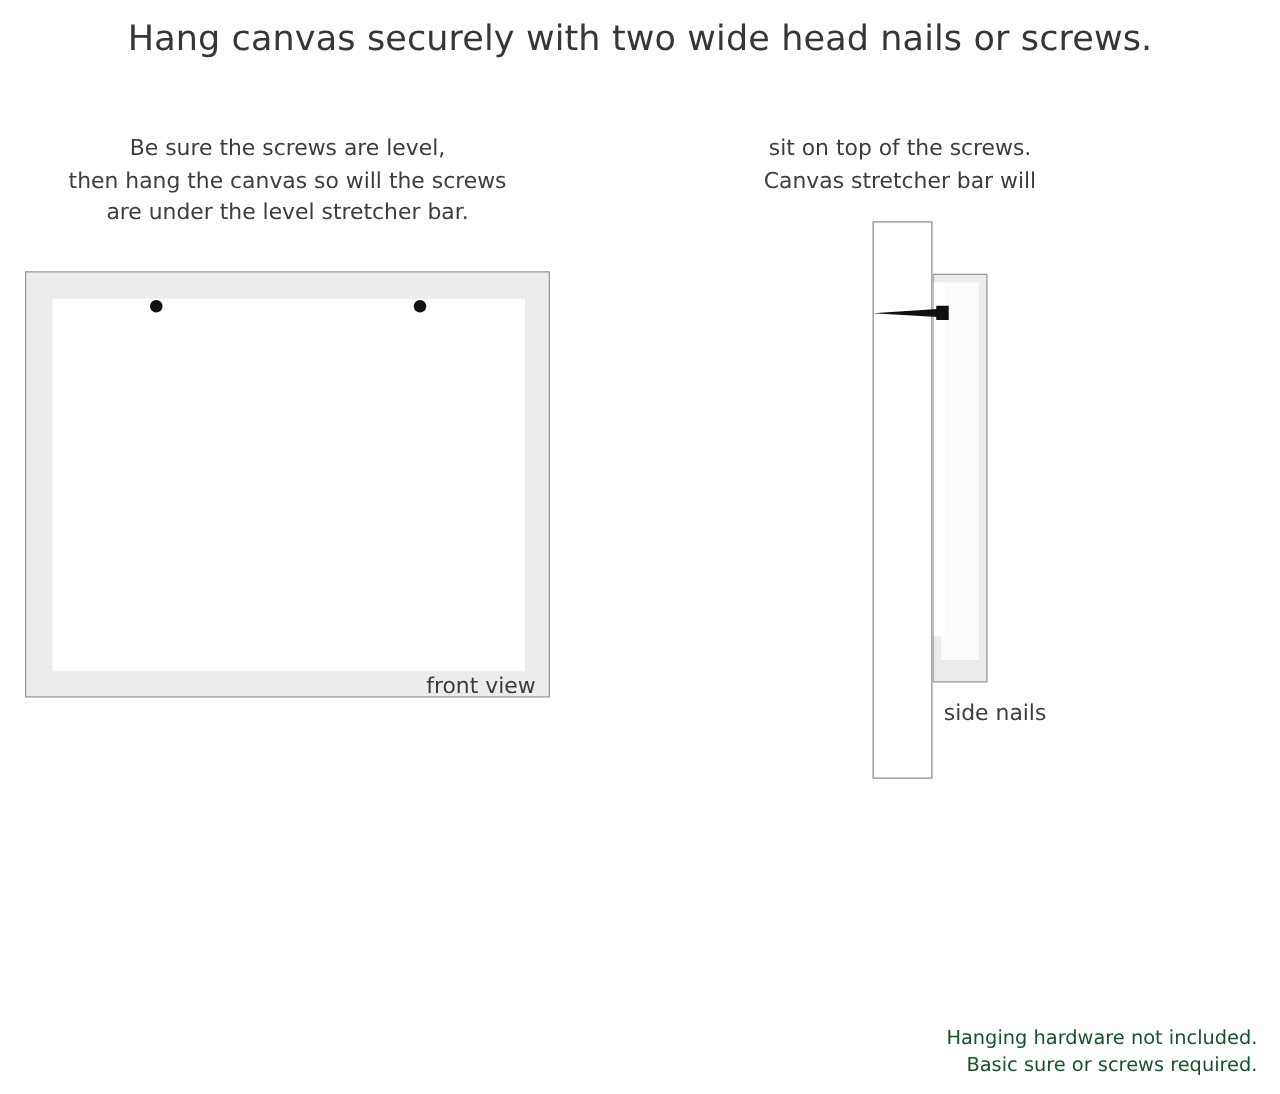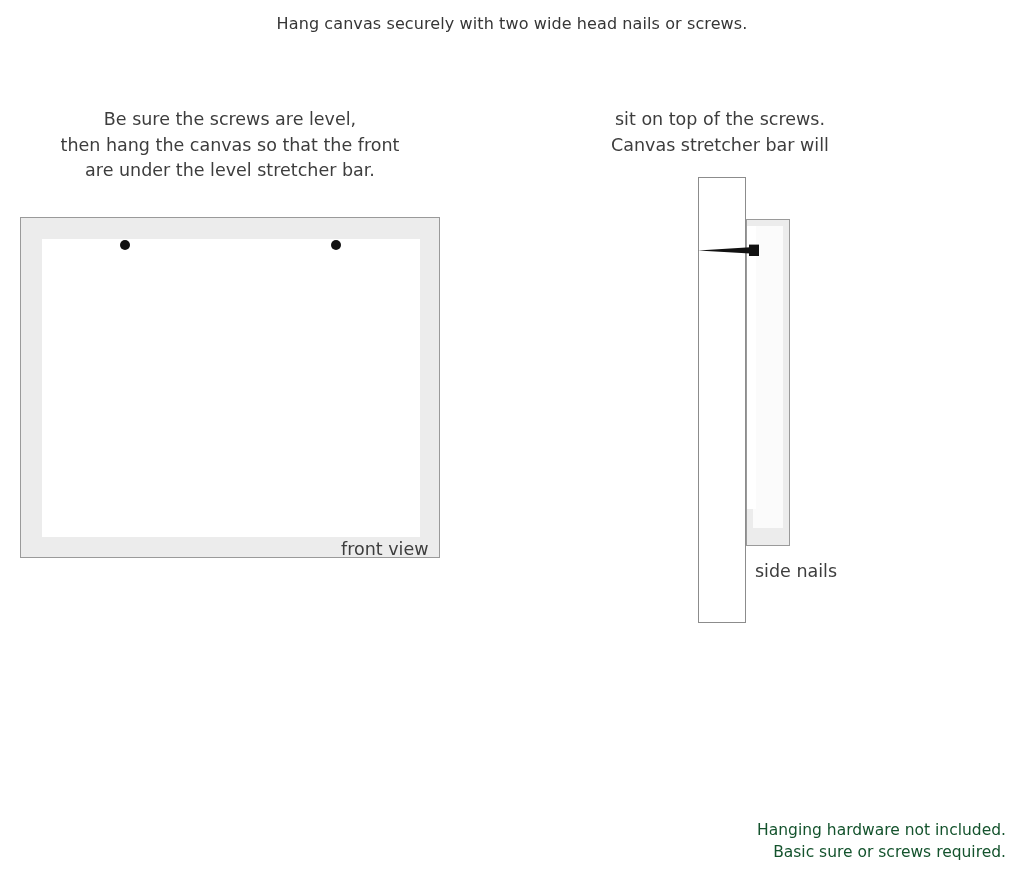--- a/index.html
+++ b/index.html
@@ -26,21 +26,21 @@
     height: 875px;
   }
 
   
   .headline {
     position: absolute;
     left: 0;
     top: 14px;
     width: 1024px;
     text-align: center;
-    font-size: 16px;
+    font-size: 28px;
     font-weight: 400;
     letter-spacing: 0.1px;
     color: #363636;
     white-space: nowrap;
   }
 
   
   .caption {
     position: absolute;
     text-align: center;
@@ -178,21 +178,21 @@
 </style>
 </head>
 <body>
 
 <div class="stage">
 
   <div class="headline">Hang canvas securely with two wide head nails or screws.</div>
 
   <div class="caption caption-left">
     <span class="line">Be sure the screws are level,</span>
-    <span class="line">then hang the canvas so that the front</span>
+    <span class="line">then hang the canvas so will the screws</span>
     <span class="line">are under the level stretcher bar.</span>
   </div>
 
   <div class="caption caption-right">
     <span class="line">sit on top of the screws.</span>
     <span class="line">Canvas stretcher bar will</span>
   </div>
 
   <div class="front-view">
     <div class="canvas-frame"></div>

